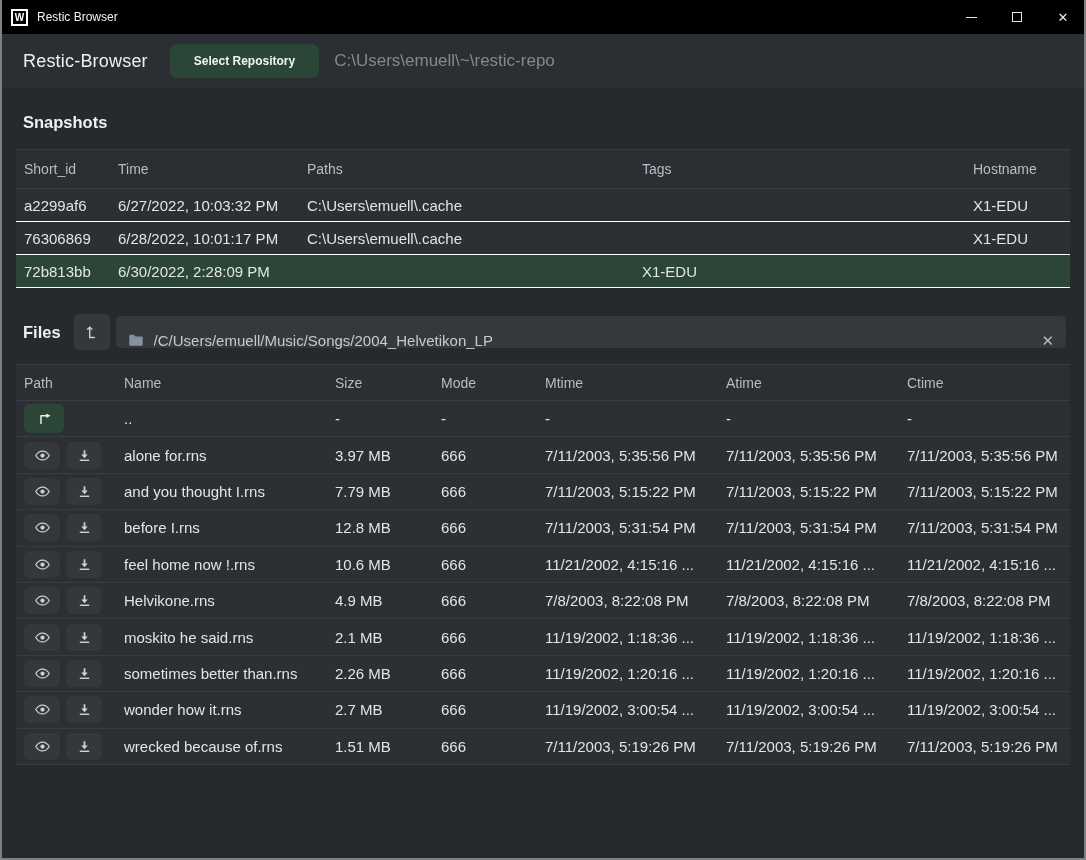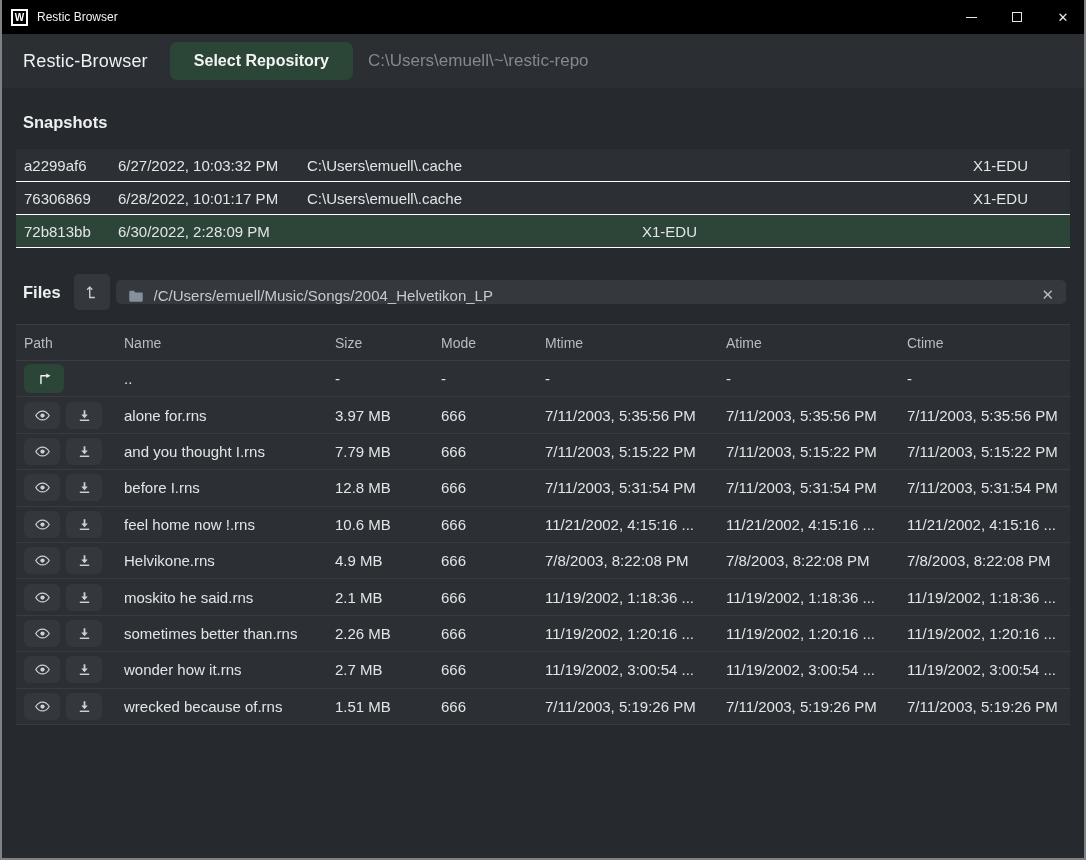--- a/index.html
+++ b/index.html
@@ -25,21 +25,21 @@
   .titlebar-controls { display:flex; height:34px; }
   .tb-btn { width:46px; height:34px; background:transparent; border:none; position:relative; cursor:pointer; }
   .glyph-min { display:block; width:11px; height:0; border-top:1px solid #e8e8e8; margin:0 auto; }
   .glyph-max { display:block; width:10px; height:10px; border:1px solid #e8e8e8; margin:0 auto; }
   .glyph-close { color:#e8e8e8; font-size:13px; line-height:34px; }
   
   .topbar { height:54px; display:flex; align-items:center; padding:0 21px; background:#2b2e33; }
   .app-title { color:#eef0f2; font-size:18px; font-weight:normal; margin:0 22px 0 0; letter-spacing:0.2px; }
   .btn-green {
     background:var(--accent-green,#2b4536); color:#f2f4f3; border:none; border-radius:7px;
-    font-family:inherit; font-size:16px; font-weight:bold; padding:10px 24px; cursor:pointer;
+    font-family:inherit; font-size:12px; font-weight:bold; padding:10px 24px; cursor:pointer;
   }
   .repo-path { color:#84898e; font-size:17px; margin-left:15px; }
   
   .section-title { color:#edeff1; font-size:16.5px; font-weight:bold; margin:25px 21px 17px; }
   
   .table { margin:0 14px; }
   .grid-row { display:grid; align-items:center; padding-left:8px; }
   .snap-grid { grid-template-columns:94px 189px 335px 331px 1fr; }
   .file-grid { grid-template-columns:100px 211px 106px 104px 181px 181px 1fr; }
   .thead { height:40px; border-top:1px solid #3a3e43; border-bottom:1px solid #3a3e43; background:#2b2e32; }
@@ -58,22 +58,22 @@
     color:#f0f2f1; display:flex; align-items:center; justify-content:center; cursor:pointer; padding:0;
   }
   
   .files-bar { display:flex; align-items:center; margin:26px 18px 14px 21px; height:36px; }
   .files-title { color:#edeff1; font-size:16.5px; font-weight:bold; margin-right:13px; }
   .square-btn {
     width:36px; height:36px; border:none; border-radius:5px; background:var(--control-bg,#34383d);
     color:#c9cdd1; display:flex; align-items:center; justify-content:center; cursor:pointer; flex:none; padding:0;
   }
   .path-bar {
-    flex:1; height:24px; margin-left:6px; background:var(--pathbar-bg,#35393e); border-radius:5px;
-    display:flex; align-items:flex-start; padding:7px 12px 0 11px; cursor:text;
+    flex:1; height:32px; margin-left:6px; background:var(--pathbar-bg,#35393e); border-radius:5px;
+    display:flex; align-items:center; padding:16px 12px 0 11px; cursor:text;
   }
   .path-text { color:#c6cacd; font-size:15px; margin-left:9px; flex:1; white-space:nowrap; overflow:hidden; }
   .clear-btn { background:none; border:none; color:#b7bcc1; font-size:15px; cursor:pointer; padding:0; line-height:1; }
   svg { display:block; }
 </style>
 </head>
 <body>
 
 <div class="window">
 
@@ -94,20 +94,27 @@
   </div>
 
   <div class="topbar">
     <h1 class="app-title">Restic-Browser</h1>
     <button class="btn-green">Select Repository</button>
     <span class="repo-path">C:\Users\emuell\~\restic-repo</span>
   </div>
 
   <div class="section-title">Snapshots</div>
   <div class="table">
+    <div class="grid-row snap-grid thead">
+      <div class="cell">Short_id</div>
+      <div class="cell">Time</div>
+      <div class="cell">Paths</div>
+      <div class="cell">Tags</div>
+      <div class="cell">Hostname</div>
+    </div>
     <div id="snapshot-rows">
         <div class="grid-row snap-grid snap-row">
     <div class="cell">a2299af6</div>
     <div class="cell">6/27/2022, 10:03:32 PM</div>
     <div class="cell">C:\Users\emuell\.cache</div>
     <div class="cell"></div>
     <div class="cell">X1-EDU</div>
   </div>
         <div class="grid-row snap-grid snap-row">
     <div class="cell">76306869</div>

